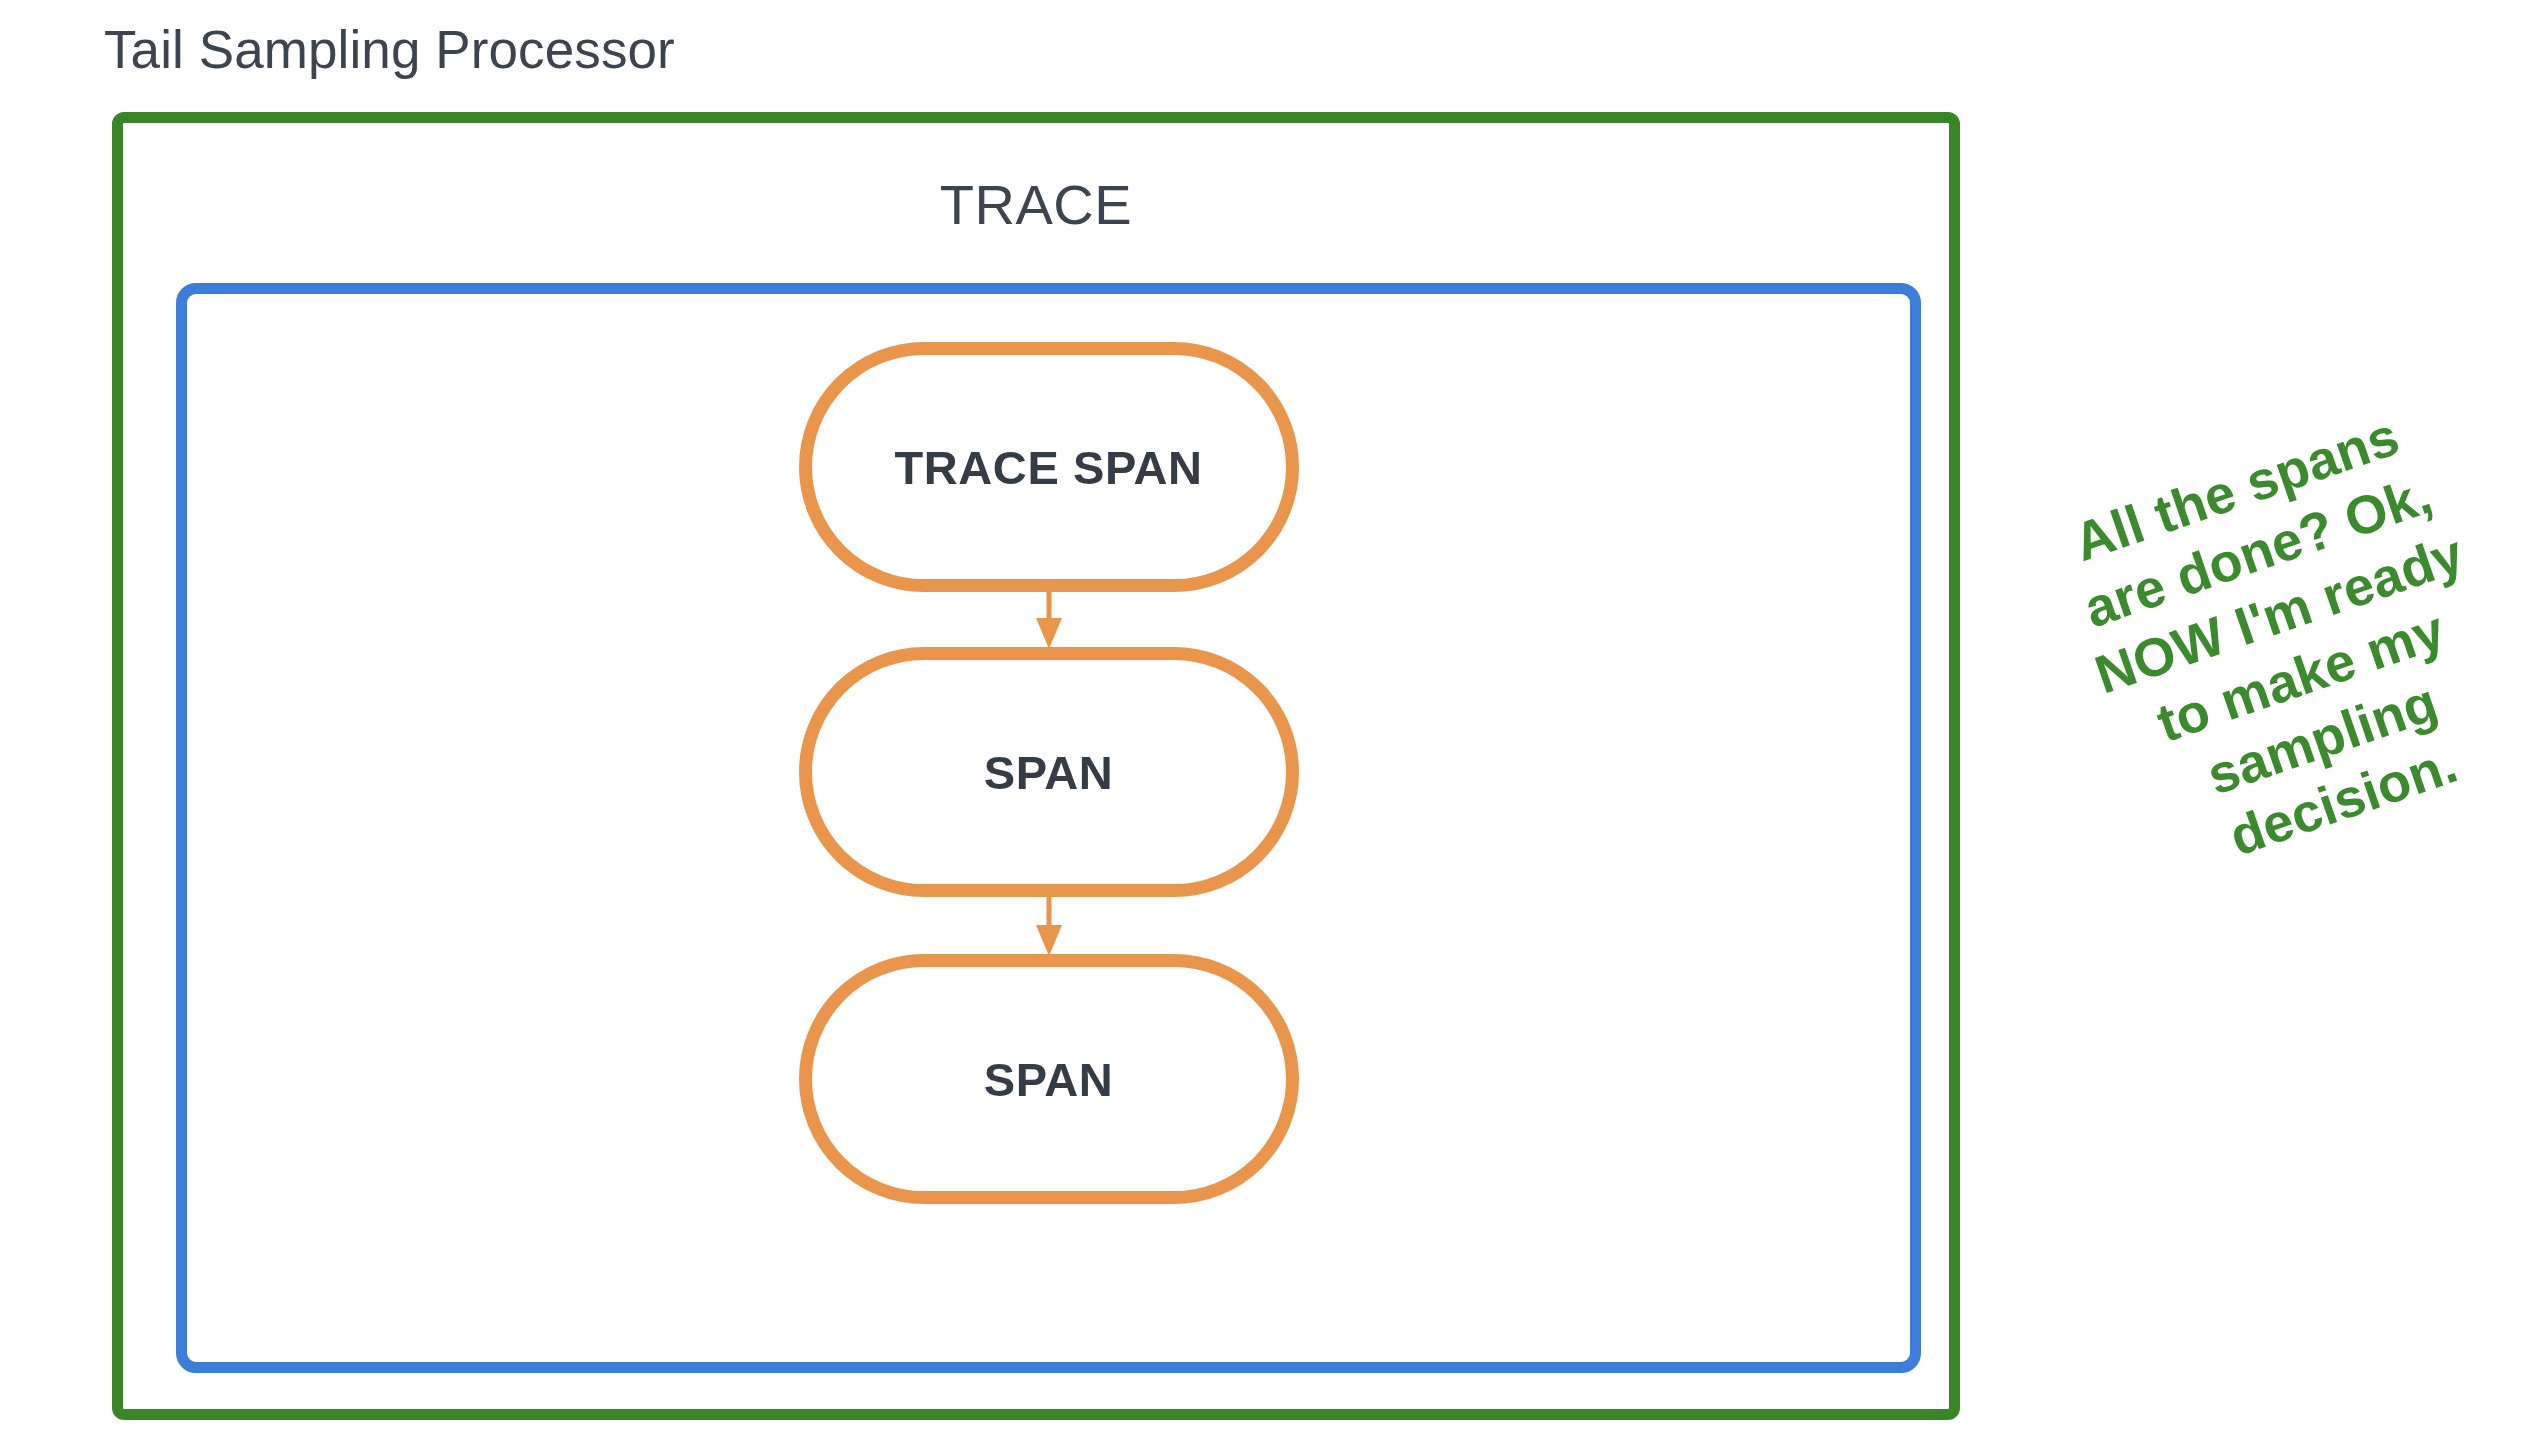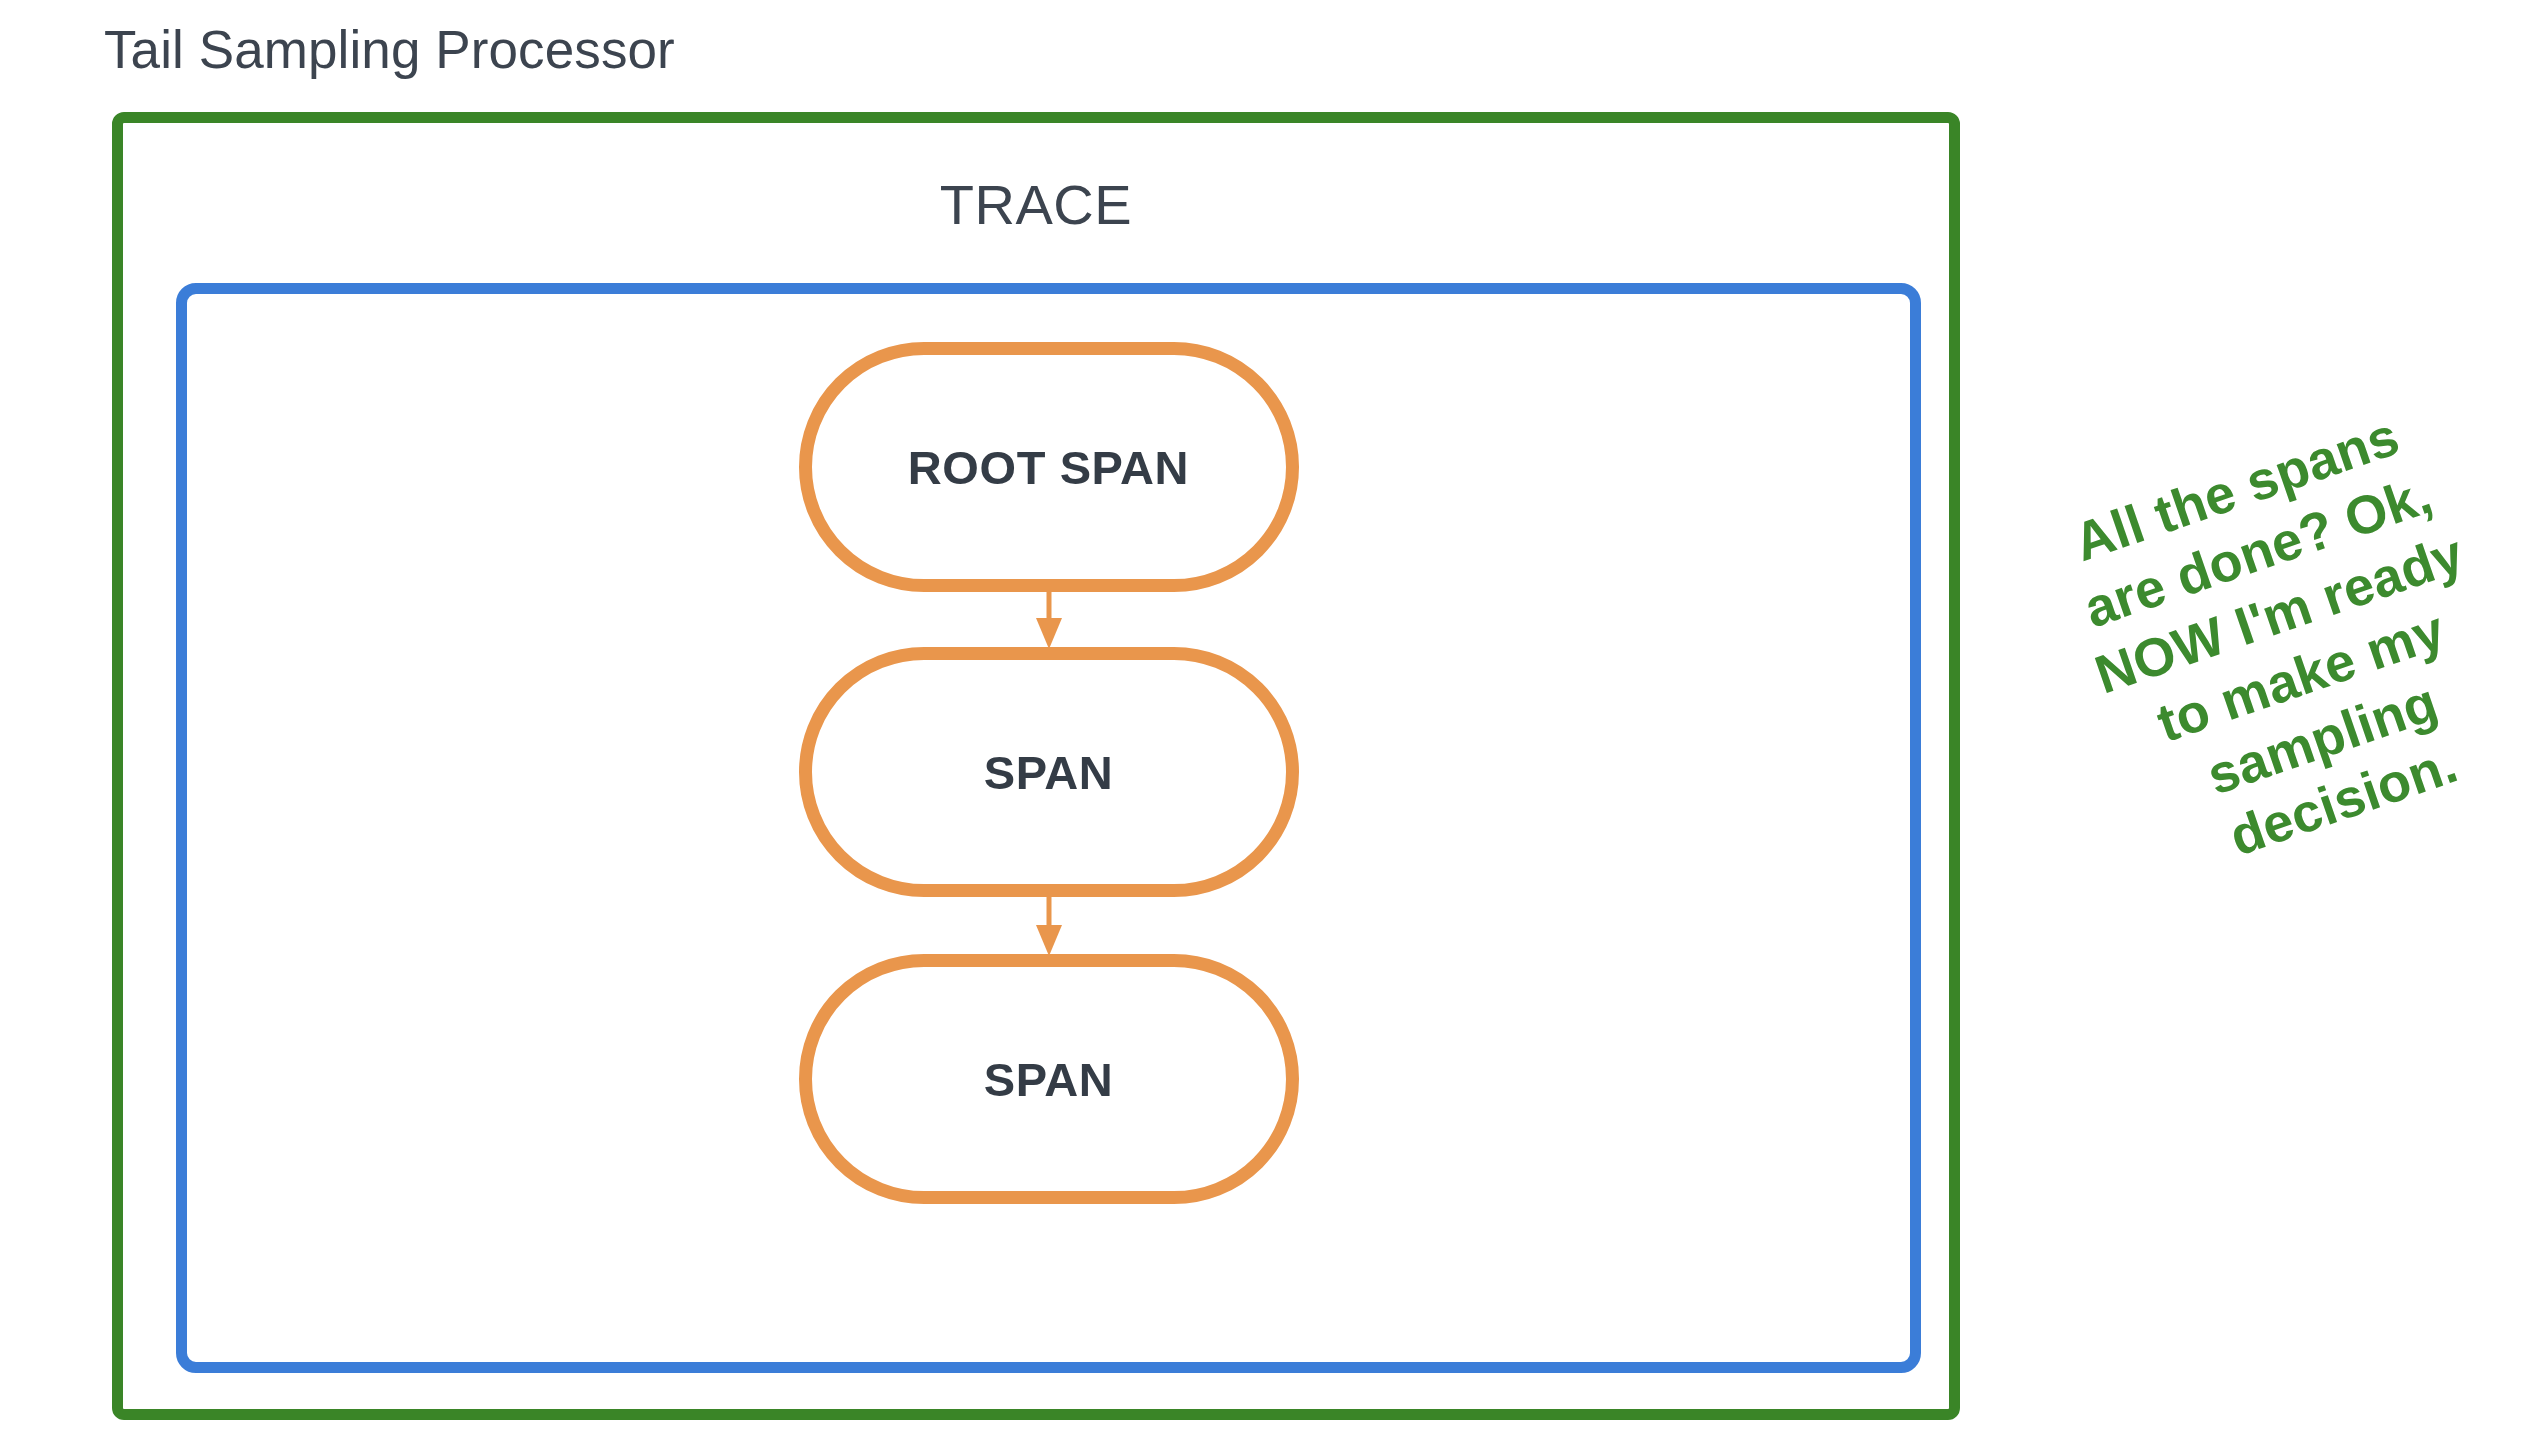--- a/index.html
+++ b/index.html
@@ -148,21 +148,21 @@
 
   <div class="processor-box">
 
     <div class="trace-label">TRACE</div>
 
     <div class="trace-box">
 
       <div class="span-chain">
 
         <div class="span-node n0">
-          <span class="span-label">ROOT SPAN</span>
+          <span class="span-label">TRACE SPAN</span>
         </div>
 
         <div class="connector c0">
           <svg width="40" height="62" viewBox="0 0 40 62" aria-hidden="true">
             <line x1="20" y1="0" x2="20" y2="34" stroke="#e9964c" stroke-width="5"></line>
             <polygon points="7,30 33,30 20,61" fill="#e9964c"></polygon>
           </svg>
         </div>
 
         <div class="span-node n1">

